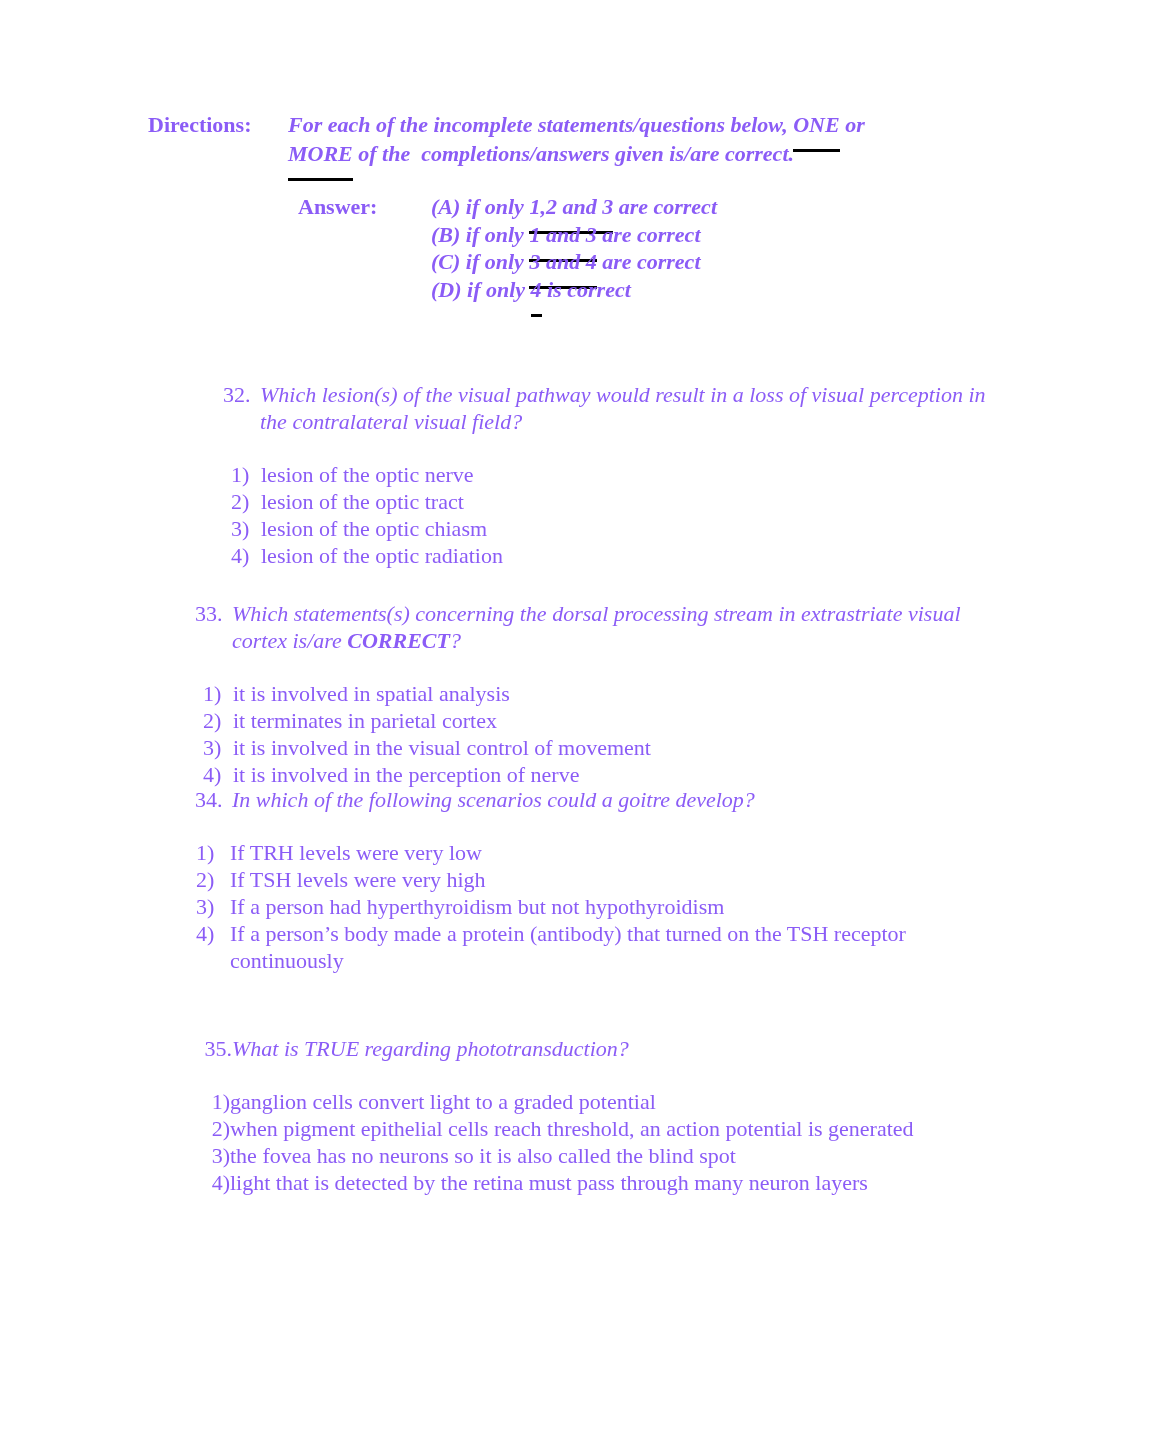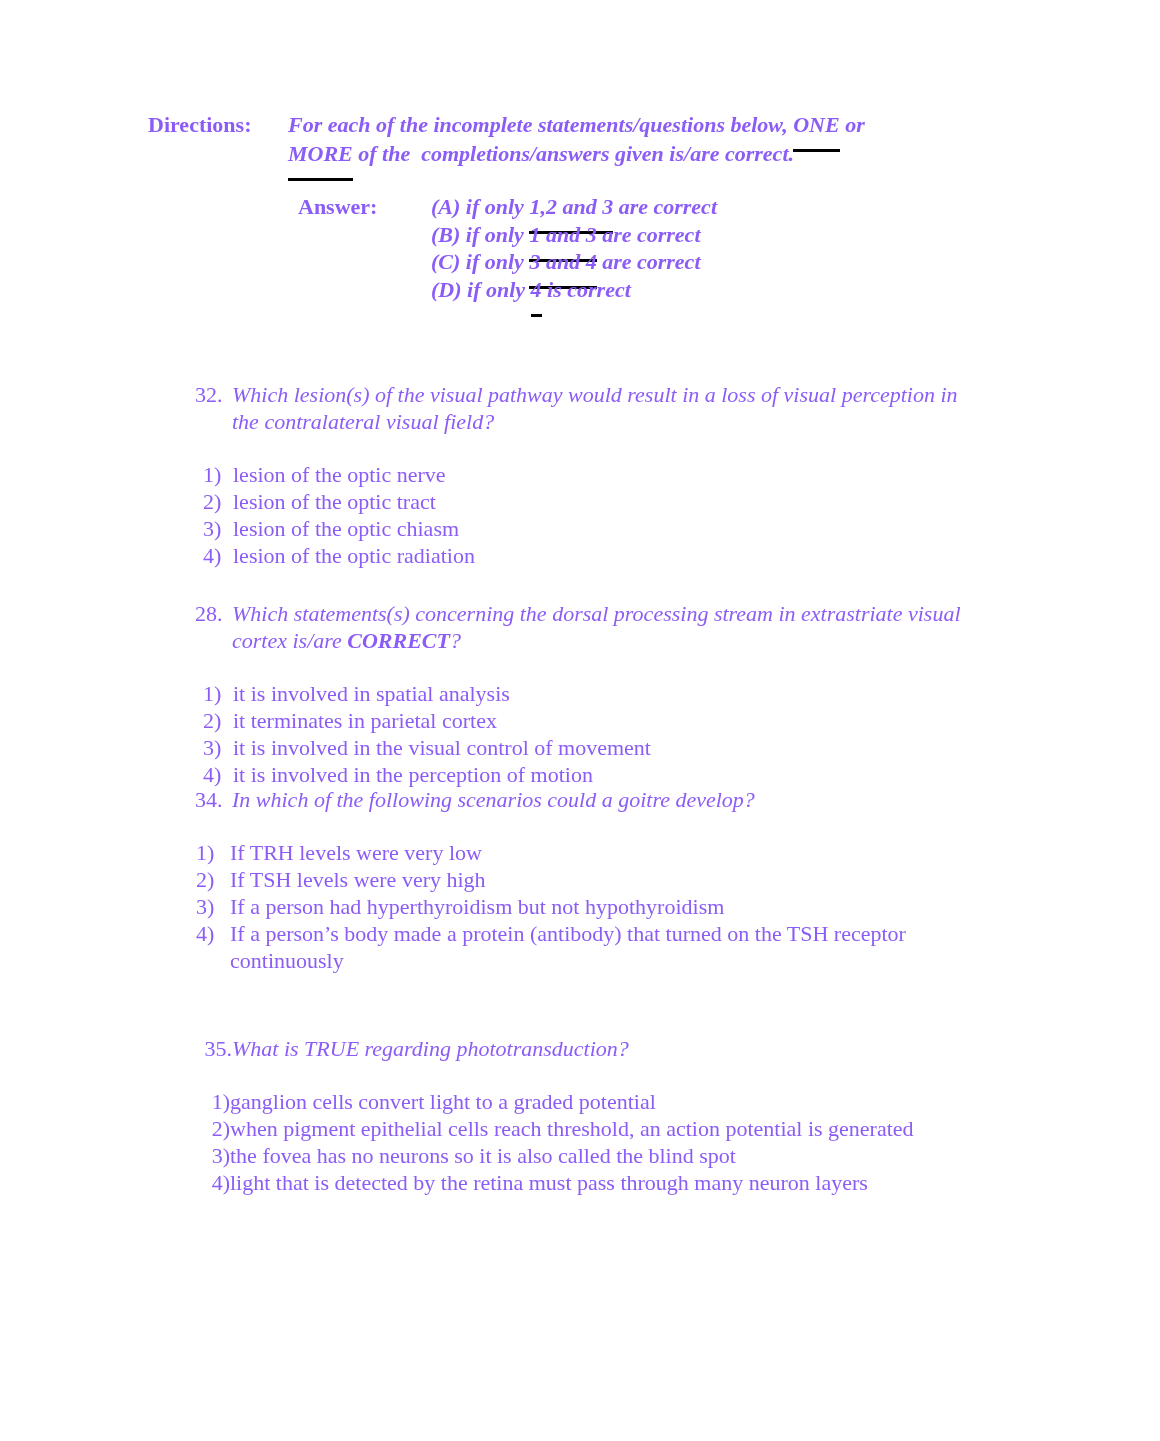--- a/index.html
+++ b/index.html
@@ -47,21 +47,21 @@
     line-height: 27.5px;
   }
   .ans-label { width: 133px; flex: none; }
 
   
   .question {
     position: absolute;
     left: 195px;
     width: 840px;
   }
-  .q-32 { top: 381px; }
+  .q-32 { top: 381px; margin-left: 28px; }
   .q-33 { top: 600px; }
   .q-34 { top: 786px; }
   .q-35 { top: 1035px; text-align: right; }
 
   .q-head { display: flex; }
   .q-num { width: 37px; flex: none; }
   .q-prompt { max-width: 755px; }
 
   .q-options { margin-top: 26px; }
   .opt { display: flex; }
@@ -117,39 +117,39 @@
         </div>
       <div class="opt opt-a">
           <span class="opt-num">4)</span>
           <span class="opt-text">lesion of the optic radiation</span>
         </div>
     </div>
   </div>
 
   <div class="question q-33">
     <div class="q-head">
-      <div class="q-num">28.</div>
+      <div class="q-num">33.</div>
       <div class="q-prompt"><span class="seg">Which statements(s) concerning the dorsal processing stream in extrastriate visual cortex is/are </span><span class="seg bold">CORRECT</span><span class="seg">?</span></div>
     </div>
     <div class="q-options">
       <div class="opt opt-a">
           <span class="opt-num">1)</span>
           <span class="opt-text">it is involved in spatial analysis</span>
         </div>
       <div class="opt opt-a">
           <span class="opt-num">2)</span>
           <span class="opt-text">it terminates in parietal cortex</span>
         </div>
       <div class="opt opt-a">
           <span class="opt-num">3)</span>
           <span class="opt-text">it is involved in the visual control of movement</span>
         </div>
       <div class="opt opt-a">
           <span class="opt-num">4)</span>
-          <span class="opt-text">it is involved in the perception of motion</span>
+          <span class="opt-text">it is involved in the perception of nerve</span>
         </div>
     </div>
   </div>
 
   <div class="question q-34">
     <div class="q-head">
       <div class="q-num">34.</div>
       <div class="q-prompt"><span class="seg">In which of the following scenarios could a goitre develop?</span><span class="seg bold"></span><span class="seg"></span></div>
     </div>
     <div class="q-options">

